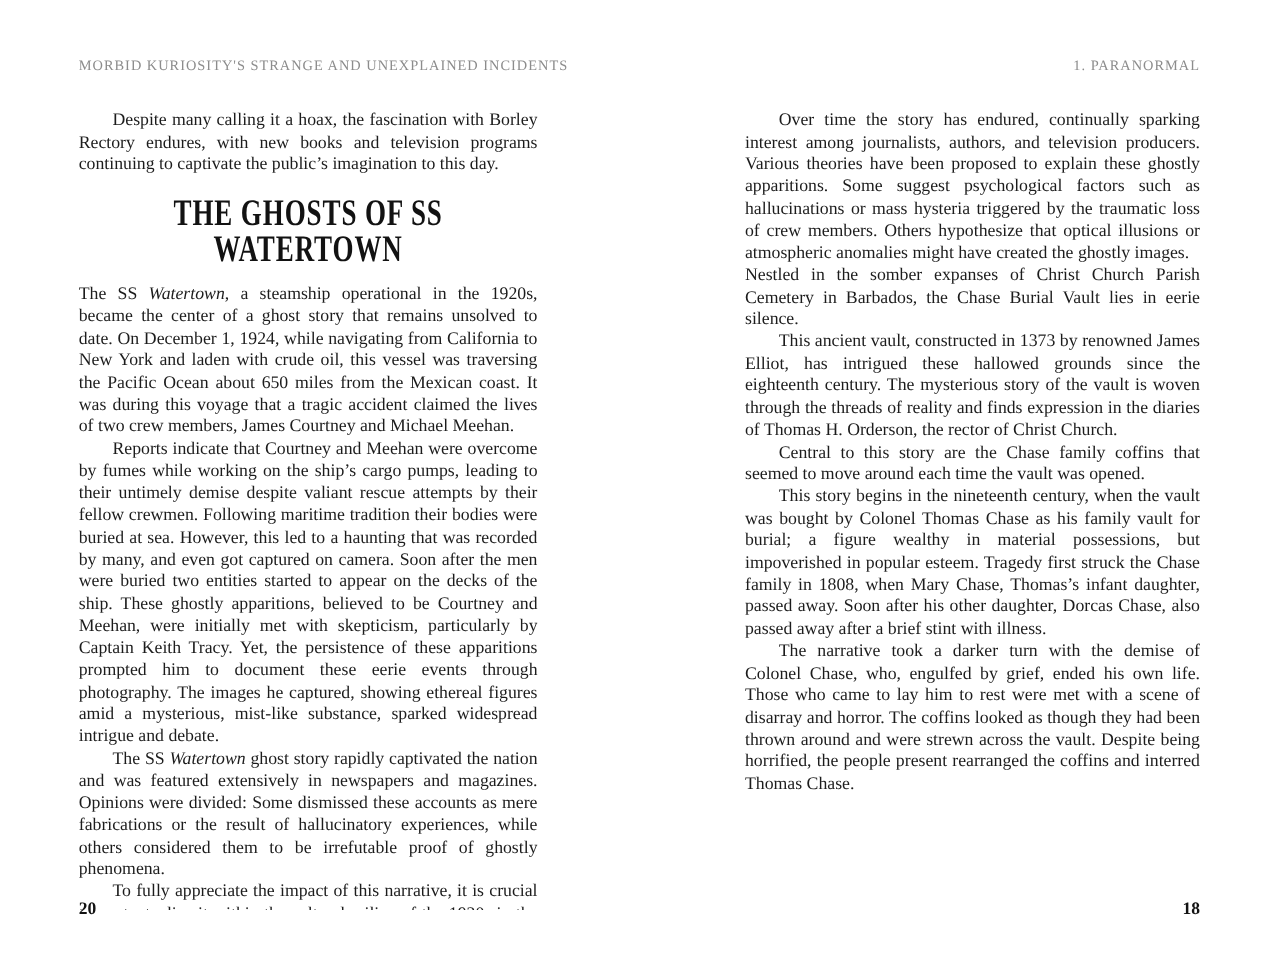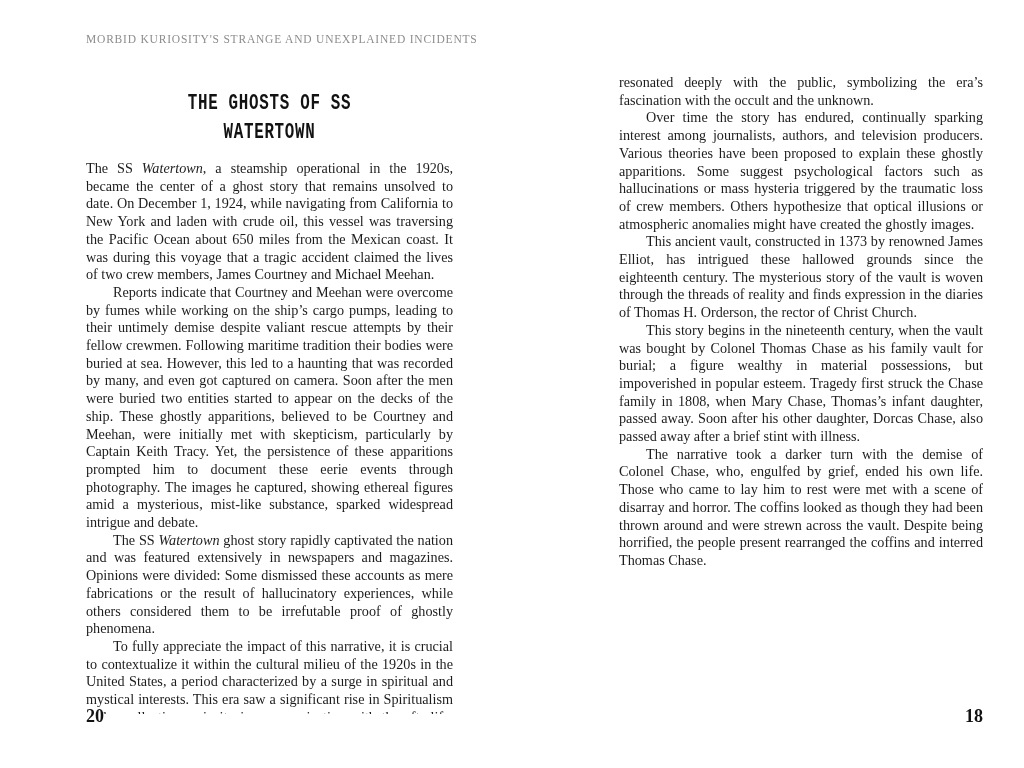--- a/index.html
+++ b/index.html
@@ -16,23 +16,22 @@
     overflow: hidden;
   }
   .spread {
     position: relative;
     width: 1024px; height: 768px;
     font-family: "Liberation Serif", serif;
     background: var(--bg);
   }
   .page {
     position: absolute;
-    top: 0;
+    top: 14px;
     height: 728px;
-    margin-left: 23px;
   }
   .page-left  { left: 63px;  width: 367px; }
   .page-right { left: 596px; width: 364px; }
 
   .running-head {
     position: absolute;
     top: 33px; left: 0; right: 0;
     font-size: 11.5px;
     letter-spacing: 0.8px;
     color: var(--running-head);
@@ -52,69 +51,72 @@
     text-align: justify;
     hyphens: auto;
     -webkit-hyphens: auto;
   }
   .para { text-align: justify; }
   .para.indent { text-indent: 27px; }
   .italic { font-style: italic; }
 
   .section-heading {
     text-align: center;
-    font-family: Liberation Mono, monospace;
+    font-family: Liberation Serif, serif;
     font-weight: bold;
     color: var(--heading);
-    font-size: 22px;
+    font-size: 30px;
     line-height: 29px;
     margin: 15px 0 13px 0;
   }
   .heading-line {
     display: block;
     transform: scaleX(0.72);
     transform-origin: center;
     letter-spacing: 1px;
     white-space: nowrap;
   }
 
   .page-number {
     position: absolute;
     top: 706px;
     font-weight: bold;
-    font-size: 18px;
+    font-size: 14px;
     color: var(--heading);
   }
   .pn-left  { left: 0; }
   .pn-right { right: 0; }
 </style>
 </head>
 <body>
 
 <div class="spread">
 
   <section class="page page-left">
     <header class="running-head rh-left">MORBID KURIOSITY'S STRANGE AND UNEXPLAINED INCIDENTS</header>
     <div class="page-body">
+        <p class="para indent"><span>Despite many calling it a hoax, the fascination with Borley Rectory endures, with new books and television programs continuing to captivate the public’s imagination to this day.</span></p>
         <div class="section-heading">
           <span class="heading-line">THE GHOSTS OF SS</span>
           <span class="heading-line">WATERTOWN</span>
         </div>
         <p class="para"><span>The SS </span><span class="italic">Watertown</span><span>, a steamship operational in the 1920s, became the center of a ghost story that remains unsolved to date. On December 1, 1924, while navigating from California to New York and laden with crude oil, this vessel was traversing the Pacific Ocean about 650 miles from the Mexican coast. It was during this voyage that a tragic accident claimed the lives of two crew members, James Courtney and Michael Meehan.</span></p>
         <p class="para indent"><span>Reports indicate that Courtney and Meehan were overcome by fumes while working on the ship’s cargo pumps, leading to their untimely demise despite valiant rescue attempts by their fellow crewmen. Following maritime tradition their bodies were buried at sea. However, this led to a haunting that was recorded by many, and even got captured on camera. Soon after the men were buried two entities started to appear on the decks of the ship. These ghostly apparitions, believed to be Courtney and Meehan, were initially met with skepticism, particularly by Captain Keith Tracy. Yet, the persistence of these apparitions prompted him to document these eerie events through photography. The images he captured, showing ethereal figures amid a mysterious, mist-like substance, sparked widespread intrigue and debate.</span></p>
         <p class="para indent"><span>The SS </span><span class="italic">Watertown</span><span> ghost story rapidly captivated the nation and was featured extensively in newspapers and magazines. Opinions were divided: Some dismissed these accounts as mere fabrications or the result of hallucinatory experiences, while others considered them to be irrefutable proof of ghostly phenomena.</span></p>
         <p class="para indent"><span>To fully appreciate the impact of this narrative, it is crucial to contextualize it within the cultural milieu of the 1920s in the United States, a period characterized by a surge in spiritual and mystical interests. This era saw a significant rise in Spiritualism and a collective curiosity in communicating with the afterlife. The SS </span></p>
       </div>
     <div class="page-number pn-left">20</div>
   </section>
 
   <section class="page page-right">
+    <header class="running-head rh-right">1. PARANORMAL</header>
     <div class="page-body">
-        <p class="para"><span>resonated deeply with the public, symbolizing the era’s fascination with the occult and the unknown.</span></p>
         <p class="para indent"><span>Over time the story has endured, continually sparking interest among journalists, authors, and television producers. Various theories have been proposed to explain these ghostly apparitions. Some suggest psychological factors such as hallucinations or mass hysteria triggered by the traumatic loss of crew members. Others hypothesize that optical illusions or atmospheric anomalies might have created the ghostly images.</span></p>
+        <p class="para"><span>Nestled in the somber expanses of Christ Church Parish Cemetery in Barbados, the Chase Burial Vault lies in eerie silence.</span></p>
         <p class="para indent"><span>This ancient vault, constructed in 1373 by renowned James Elliot, has intrigued these hallowed grounds since the eighteenth century. The mysterious story of the vault is woven through the threads of reality and finds expression in the diaries of Thomas H. Orderson, the rector of Christ Church.</span></p>
+        <p class="para indent"><span>Central to this story are the Chase family coffins that seemed to move around each time the vault was opened.</span></p>
         <p class="para indent"><span>This story begins in the nineteenth century, when the vault was bought by Colonel Thomas Chase as his family vault for burial; a figure wealthy in material possessions, but impoverished in popular esteem. Tragedy first struck the Chase family in 1808, when Mary Chase, Thomas’s infant daughter, passed away. Soon after his other daughter, Dorcas Chase, also passed away after a brief stint with illness.</span></p>
         <p class="para indent"><span>The narrative took a darker turn with the demise of Colonel Chase, who, engulfed by grief, ended his own life. Those who came to lay him to rest were met with a scene of disarray and horror. The coffins looked as though they had been thrown around and were strewn across the vault. Despite being horrified, the people present rearranged the coffins and interred Thomas Chase.</span></p>
       </div>
     <div class="page-number pn-right">18</div>
   </section>
 
 </div>
 
 </body></html>

